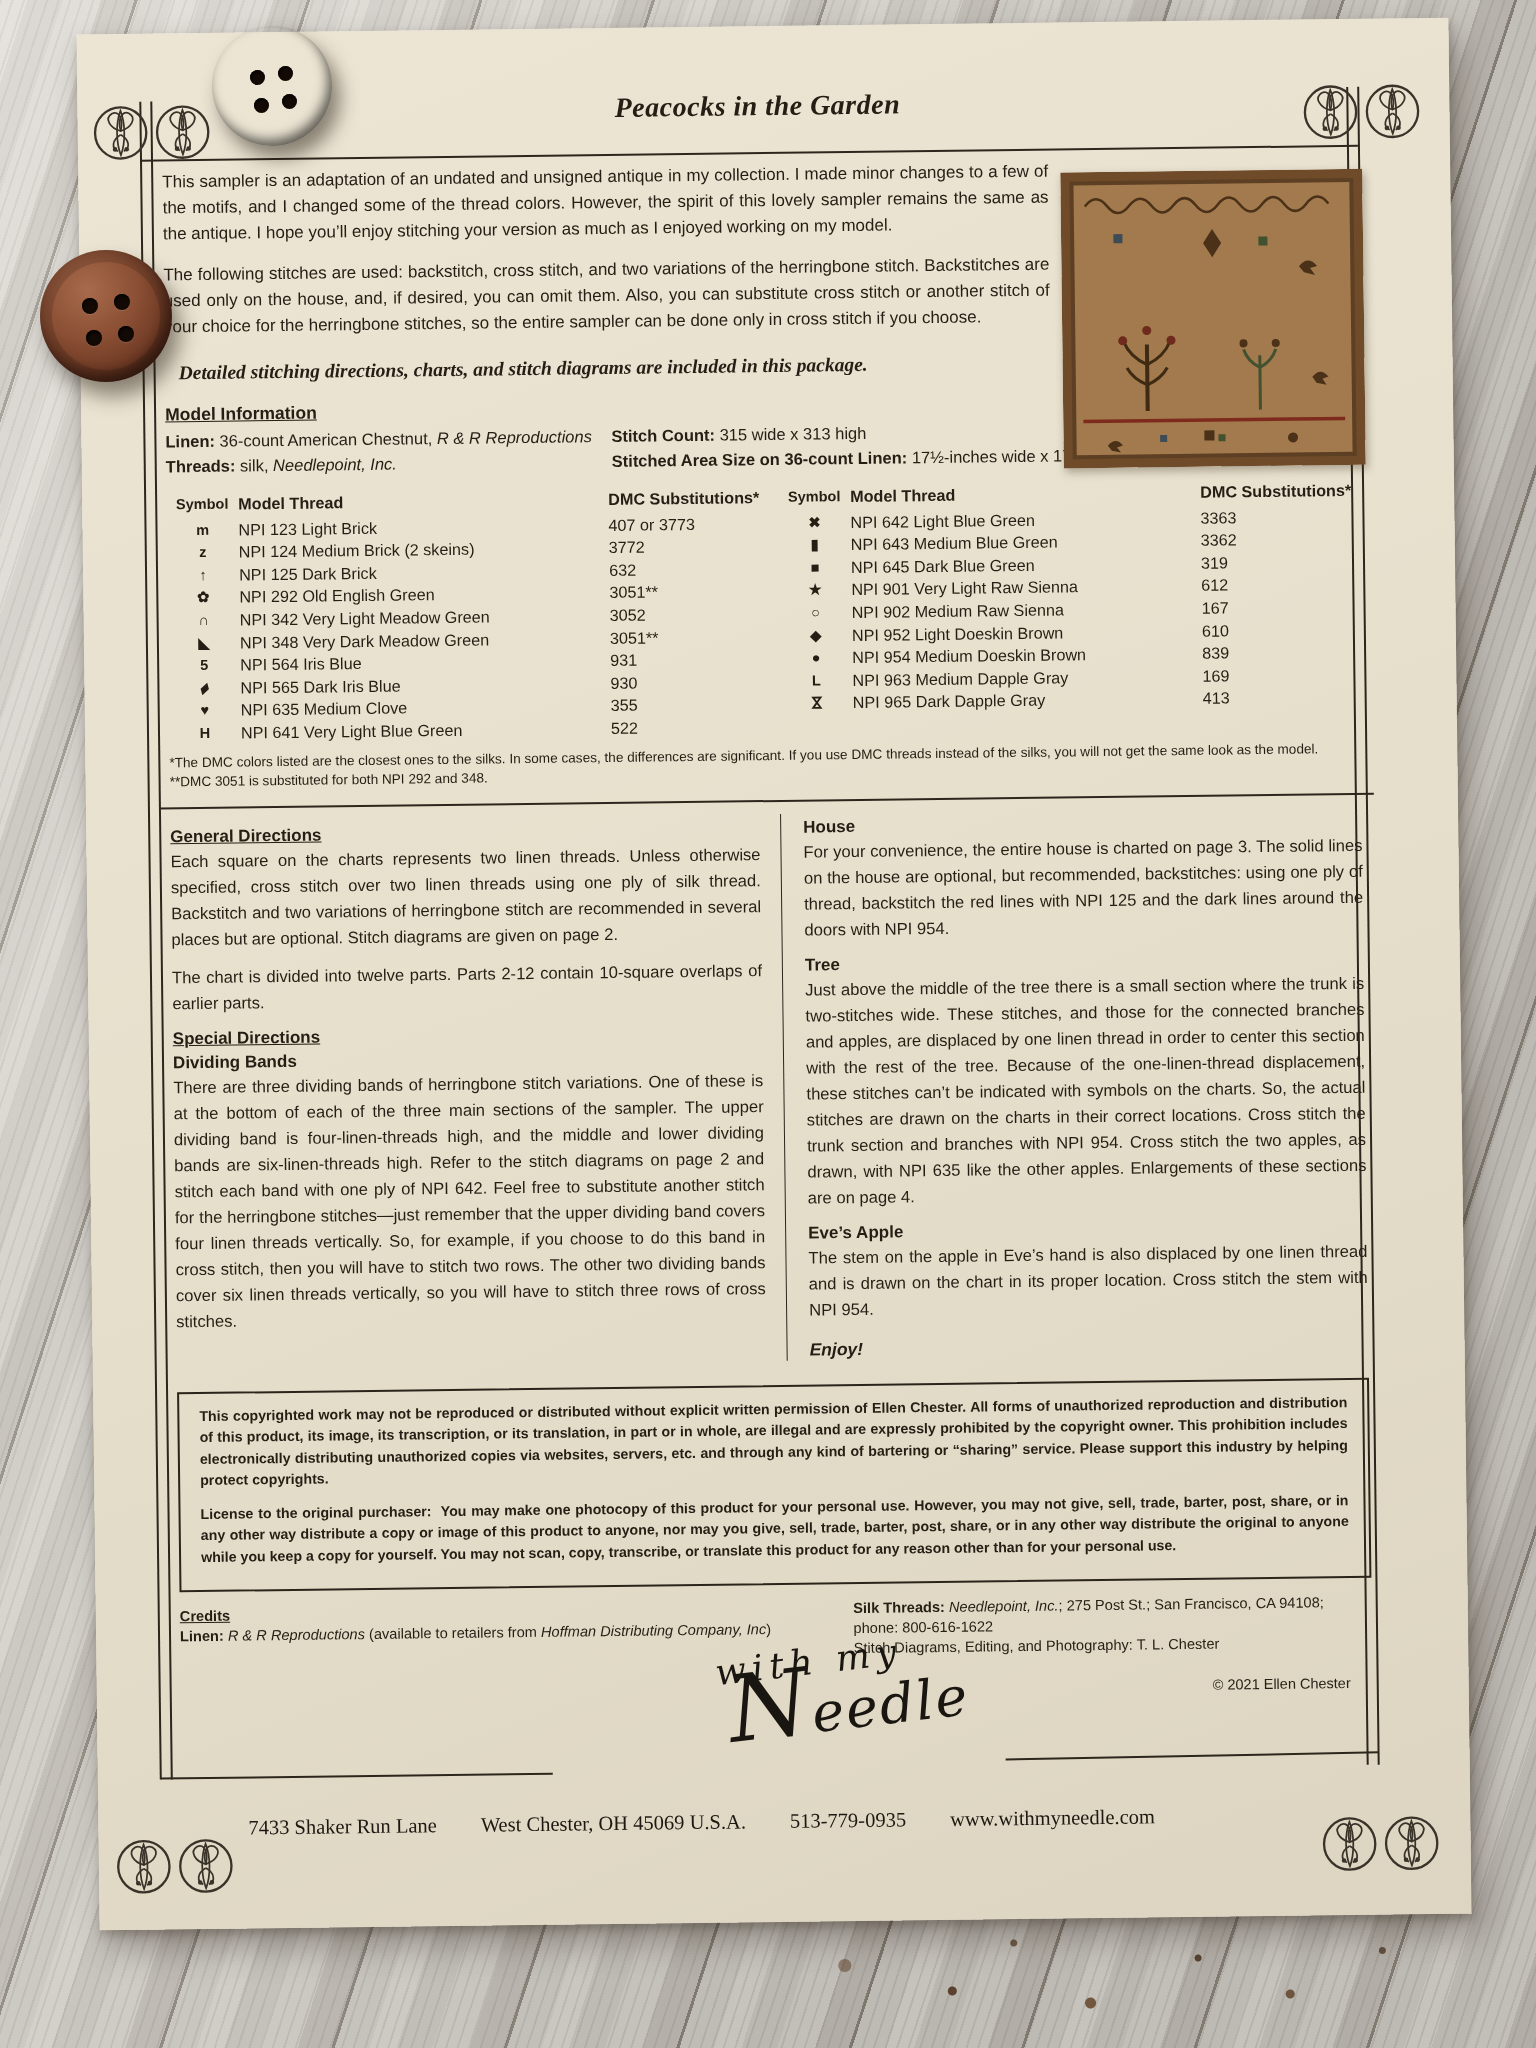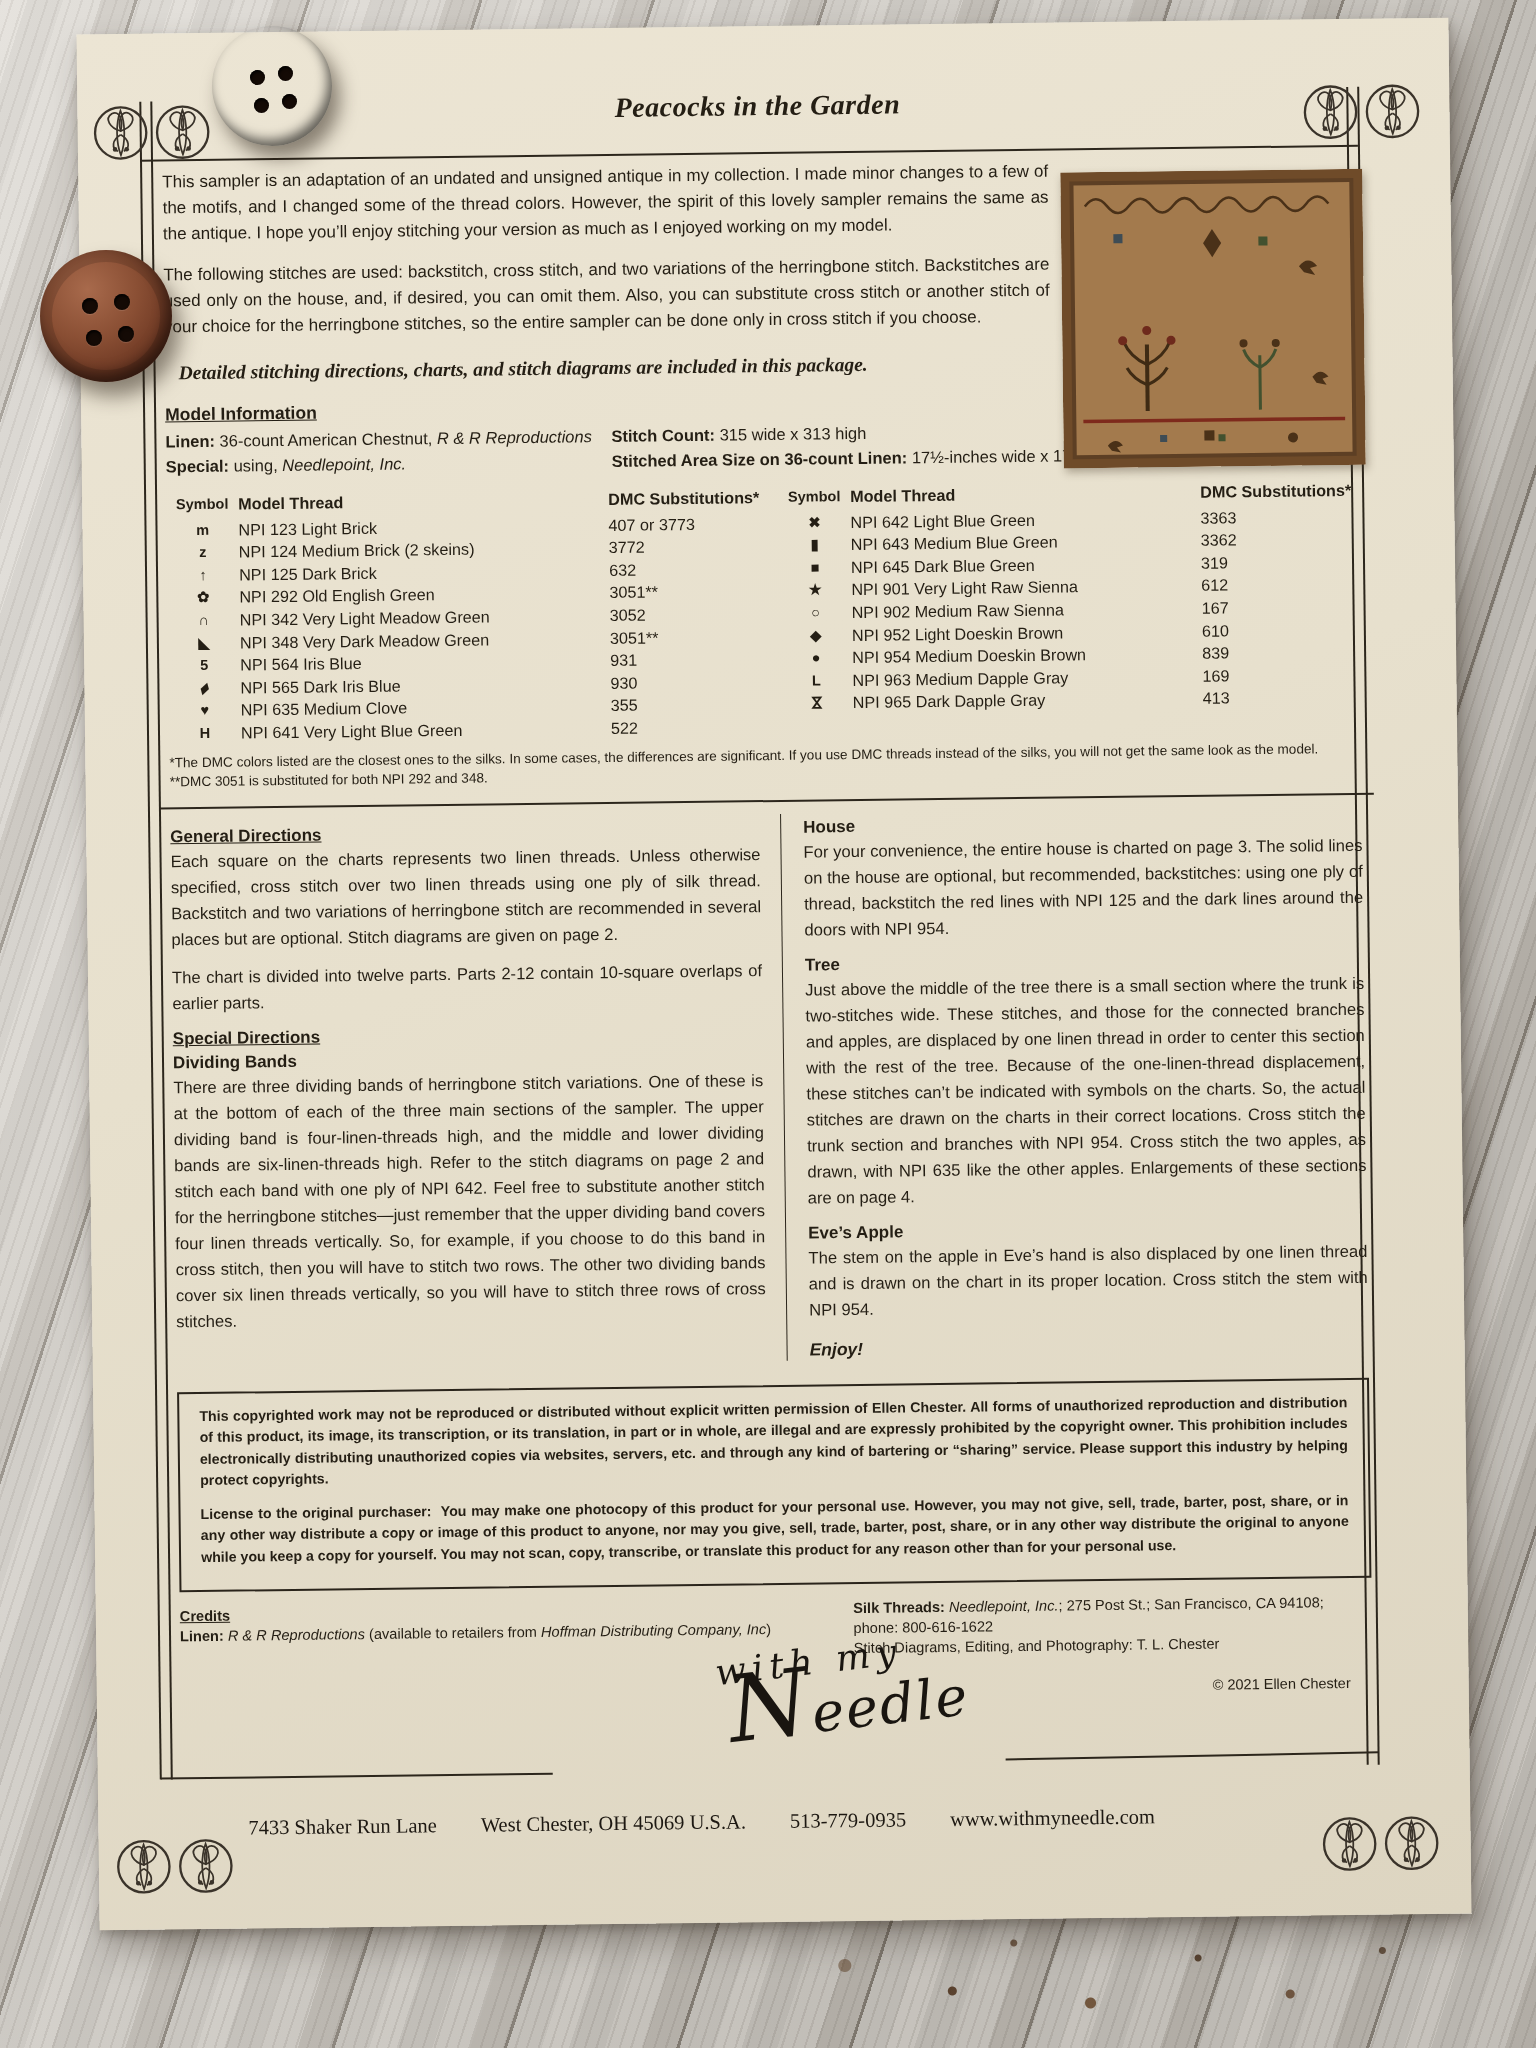--- a/index.html
+++ b/index.html
@@ -212,22 +212,22 @@
 
       <div class="mi-heading">Model Information</div>
       <div class="mi-row">
         <div class="mi-left">
           <div class="mi-line">
             <span class="lab">Linen:</span>
             <span>36-count American Chestnut,</span>
             <span class="ital">R &amp; R Reproductions</span>
           </div>
           <div class="mi-line">
-            <span class="lab">Special:</span>
-            <span>using,</span>
+            <span class="lab">Threads:</span>
+            <span>silk,</span>
             <span class="ital">Needlepoint, Inc.</span>
           </div>
         </div>
         <div class="mi-right">
           <div class="mi-line">
             <span class="lab">Stitch Count:</span>
             <span>315 wide x 313 high</span>
           </div>
           <div class="mi-line">
             <span class="lab">Stitched Area Size on 36-count Linen:</span>

